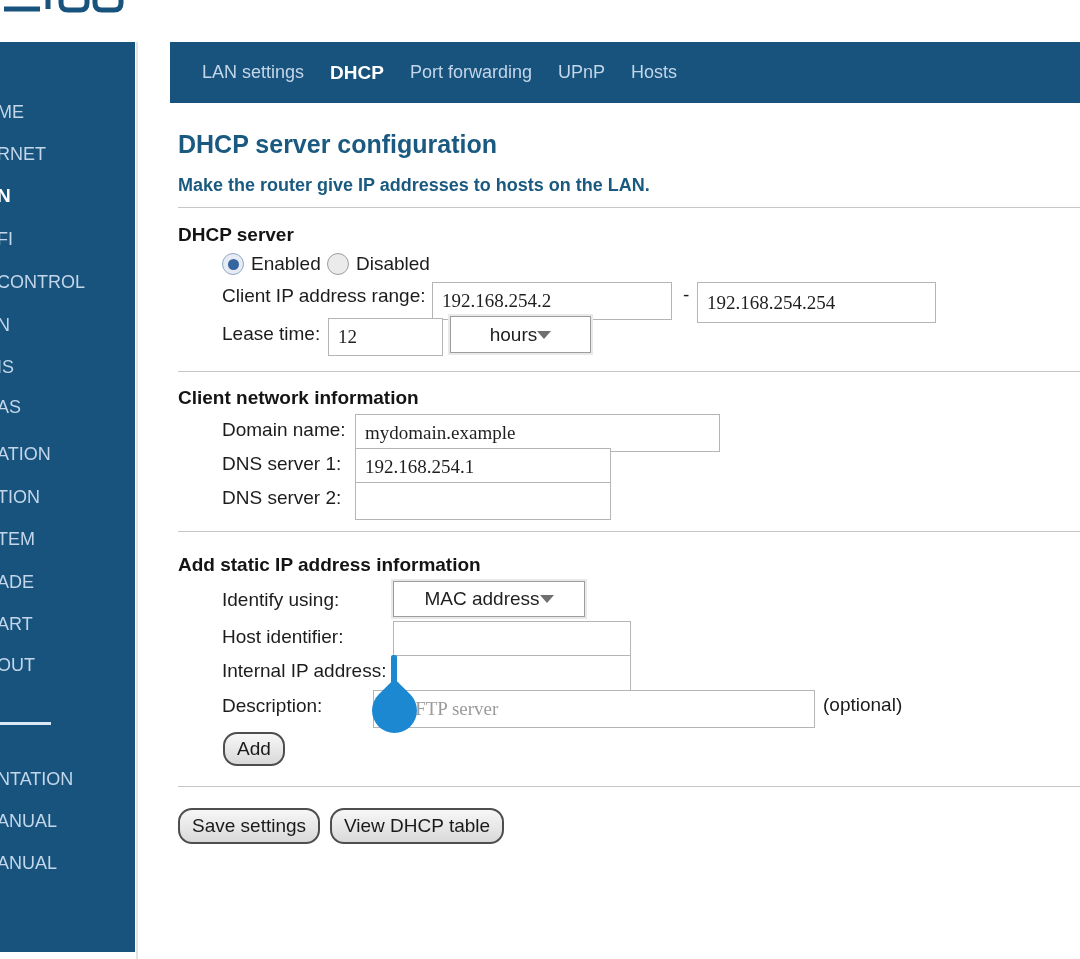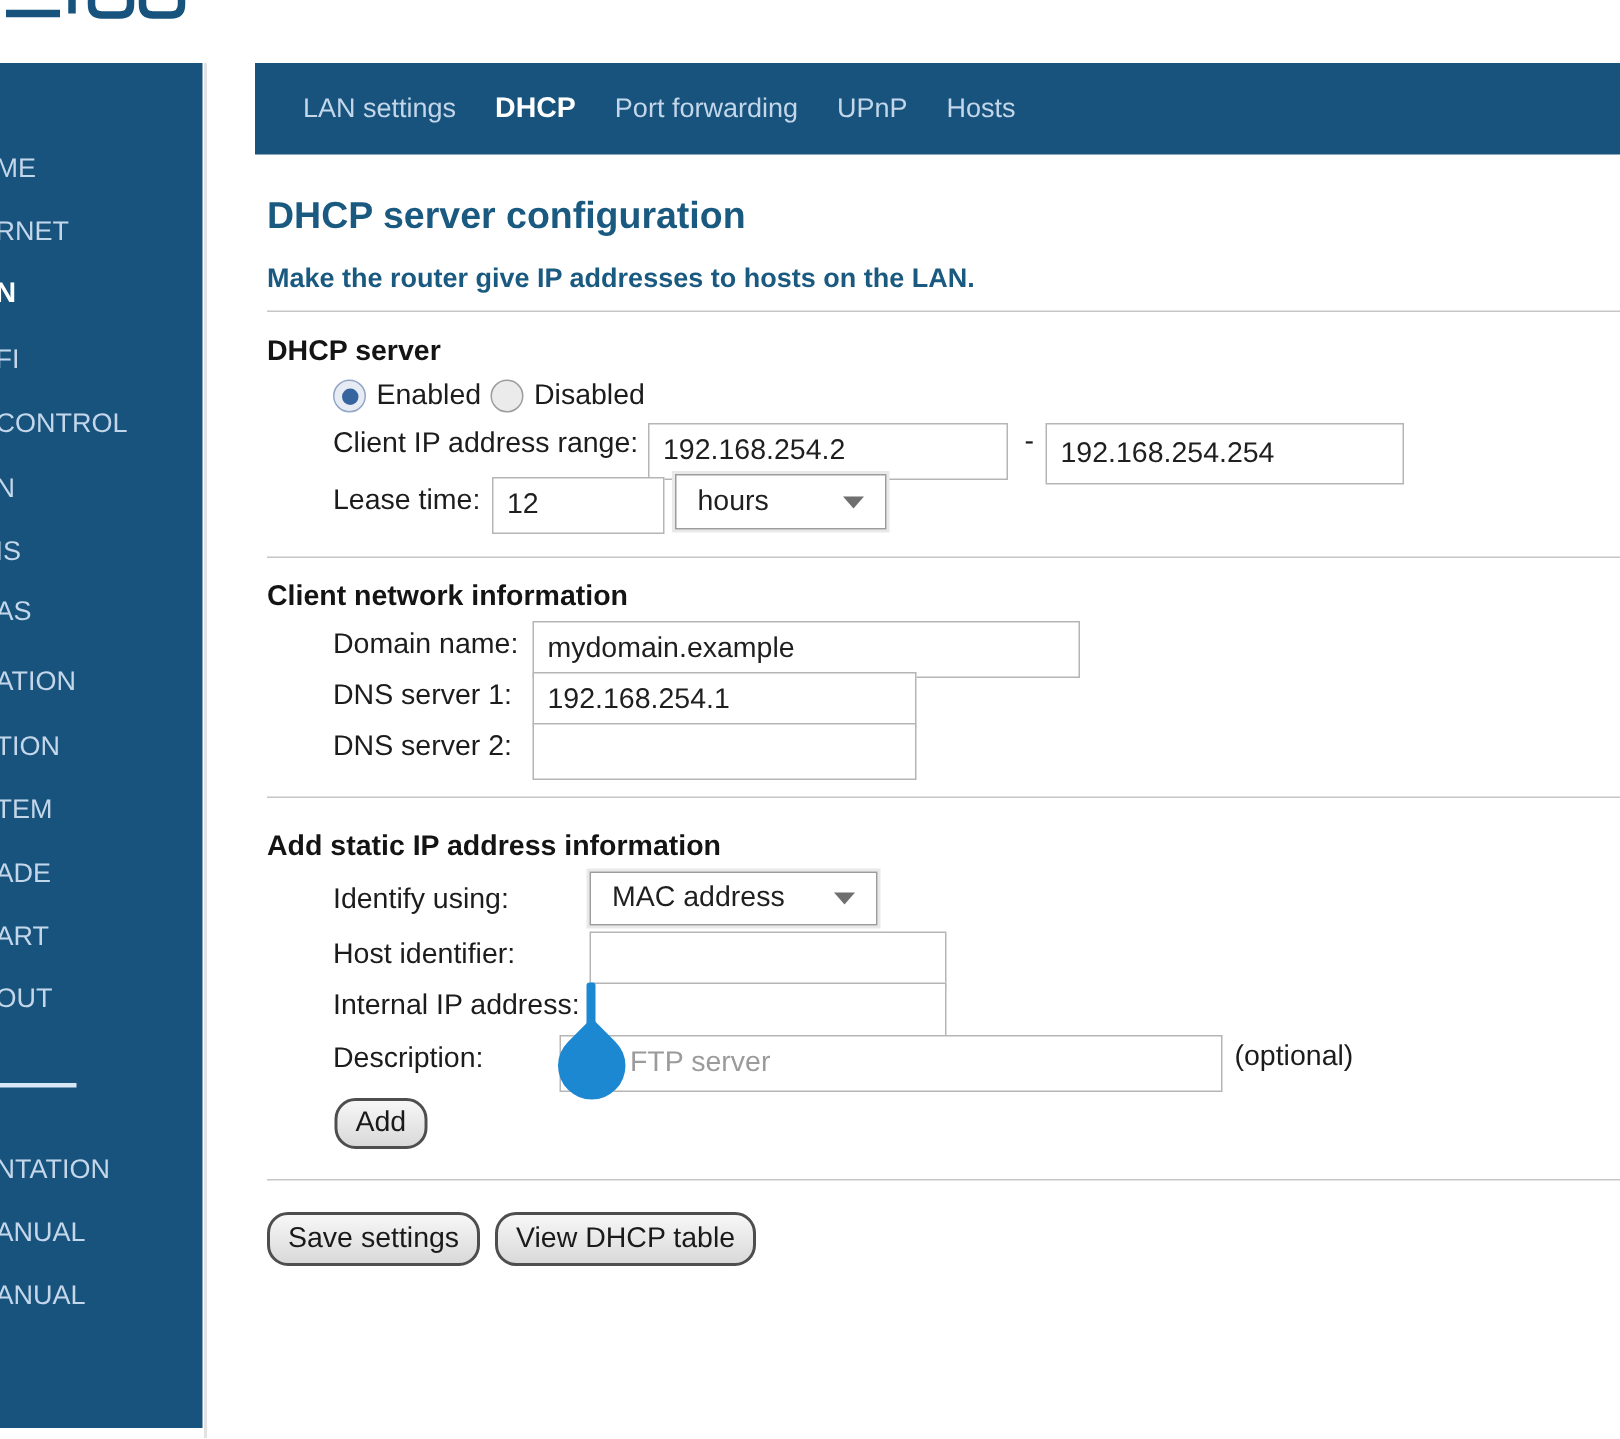--- a/index.html
+++ b/index.html
@@ -25,25 +25,25 @@
 
   
   .page-title{position:absolute;left:178px;top:130px;font-size:25px;font-weight:bold;color:#1a5a80;}
   .page-subtitle{position:absolute;left:178px;top:175px;font-size:18px;font-weight:bold;color:#1a5a80;}
   .divider{position:absolute;left:178px;width:902px;height:1px;background:#c6c6c6;}
   .heading{position:absolute;left:178px;font-size:19px;font-weight:bold;color:#141414;white-space:nowrap;}
   .label{position:absolute;font-size:19px;color:#1c1c1c;white-space:nowrap;}
 
   
   .tinput{position:absolute;box-sizing:border-box;border:1px solid #b5b5b5;background:#fff;
-          font-family:Liberation Sans, sans-serif;font-size:19px;color:#1f1f1f;padding:18px 9px;border-radius:0;}
+          font-family:Liberation Serif, serif;font-size:19px;color:#1f1f1f;padding:18px 9px;border-radius:0;}
   .tinput::placeholder{color:#9b9b9b;}
   .selectbox{position:absolute;box-sizing:border-box;border:1px solid #9c9c9c;
              box-shadow:0 0 0 2px #e9e9e9;background:#fff;display:flex;align-items:center;
-             justify-content:space-between;padding:0 14px;font-size:19px;color:#1f1f1f;cursor:pointer;}
+             justify-content:center;padding:0 14px;font-size:19px;color:#1f1f1f;cursor:pointer;}
   .tri{width:0;height:0;border-left:7px solid transparent;border-right:7px solid transparent;
        border-top:8px solid #6f6f6f;}
   .radio-outer{position:absolute;width:22px;height:22px;border-radius:50%;box-sizing:border-box;cursor:pointer;}
   .radio-on{background:#e7ecf4;border:1px solid #93a7c6;display:flex;align-items:center;justify-content:center;}
   .radio-dot{width:11px;height:11px;border-radius:50%;background:#36649f;}
   .radio-off{background:#ebebeb;border:1px solid #9d9d9d;}
   .btn{position:absolute;box-sizing:border-box;background:linear-gradient(#f7f7f7,#d9d9d9);
        border:2px solid #4e4e4e;border-radius:14px;font-family:inherit;font-size:19px;
        color:#1a1a1a;cursor:pointer;padding:4px 12px;}
 

